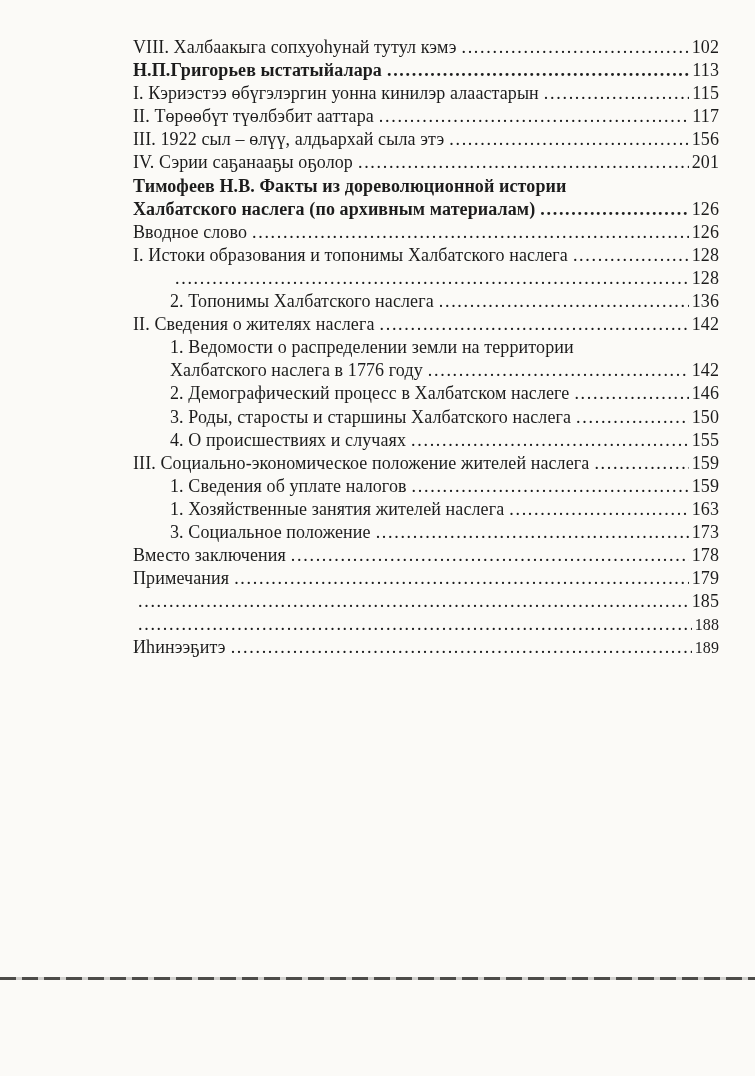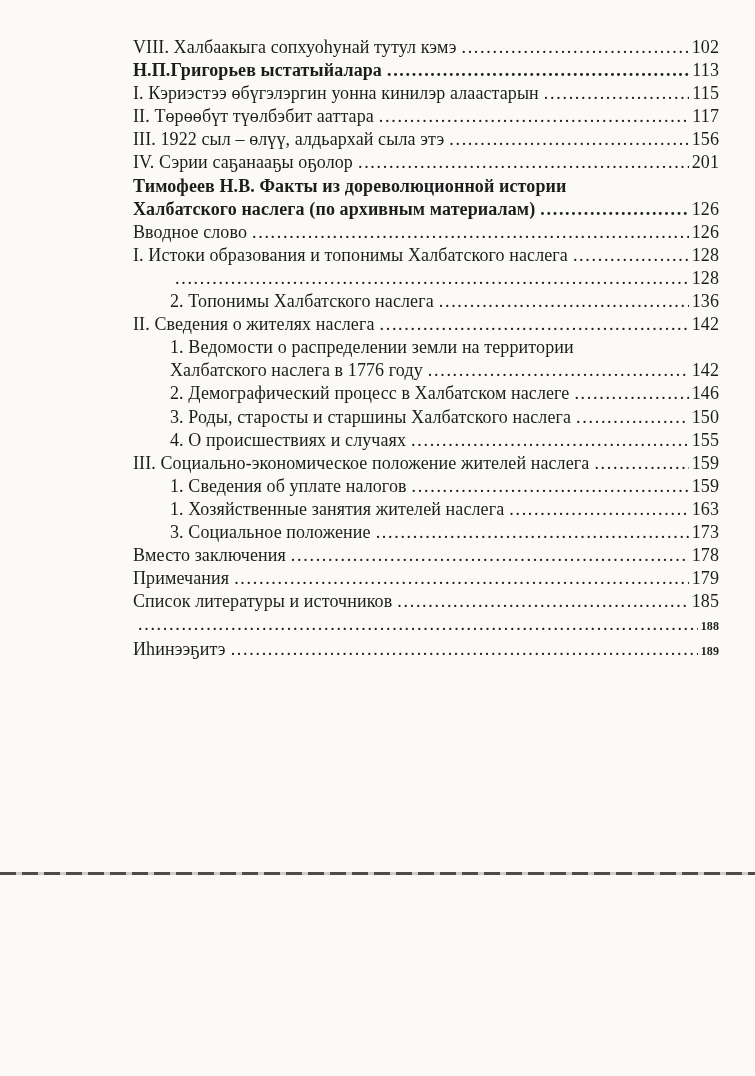--- a/index.html
+++ b/index.html
@@ -3,21 +3,21 @@
 <meta charset="utf-8">
 <style>
   html, body { margin: 0; padding: 0; }
   body {
     width: 755px; height: 1076px;
     background: #fbfaf7;
     font-family: "Liberation Serif", "DejaVu Serif", serif;
   }
   .sheet {
     position: relative;
-    width: 755px; height: 875px;
+    width: 755px; height: 980px;
     background: #fbfaf7;
     overflow: hidden;
     color: #1c1c1c;
   }
   .toc {
     position: absolute;
     left: 133px; top: 36px;
     width: 586px;
     list-style: none;
     margin: 0; padding: 0;
@@ -38,21 +38,21 @@
     min-width: 0;
     overflow: hidden;
     margin: 0 3px 0 5px;
   }
   .leader::after {
     content: "....................................................................................................................";
     letter-spacing: 1.7px;
   }
   .leader.no-dots { visibility: hidden; }
   .pagenum { flex: 0 0 auto; font-weight: normal; }
-  .toc-row.large-page .pagenum { font-size: 12px; font-weight: bold; }
+  .toc-row.large-page .pagenum { font-size: 16px; }
   .folio {
     position: absolute;
     left: 104px; top: 1002px;
     font-size: 17.5px;
   }
   .scan-edge {
     position: absolute;
     left: 0; bottom: 0;
     width: 100%; height: 3px;
     background: repeating-linear-gradient(90deg,
@@ -180,21 +180,20 @@
       <span class="toc-text">Вместо заключения</span>
       <span class="leader"></span>
       <span class="pagenum">178</span>
     </li>
       <li class="toc-row">
       <span class="toc-text">Примечания</span>
       <span class="leader"></span>
       <span class="pagenum">179</span>
     </li>
       <li class="toc-row">
-      <span class="toc-text">Список литературы и источников</span>
       <span class="leader"></span>
       <span class="pagenum">185</span>
     </li>
       <li class="toc-row large-page">
       <span class="leader"></span>
       <span class="pagenum">188</span>
     </li>
       <li class="toc-row large-page">
       <span class="toc-text">Иһинээҕитэ</span>
       <span class="leader"></span>

